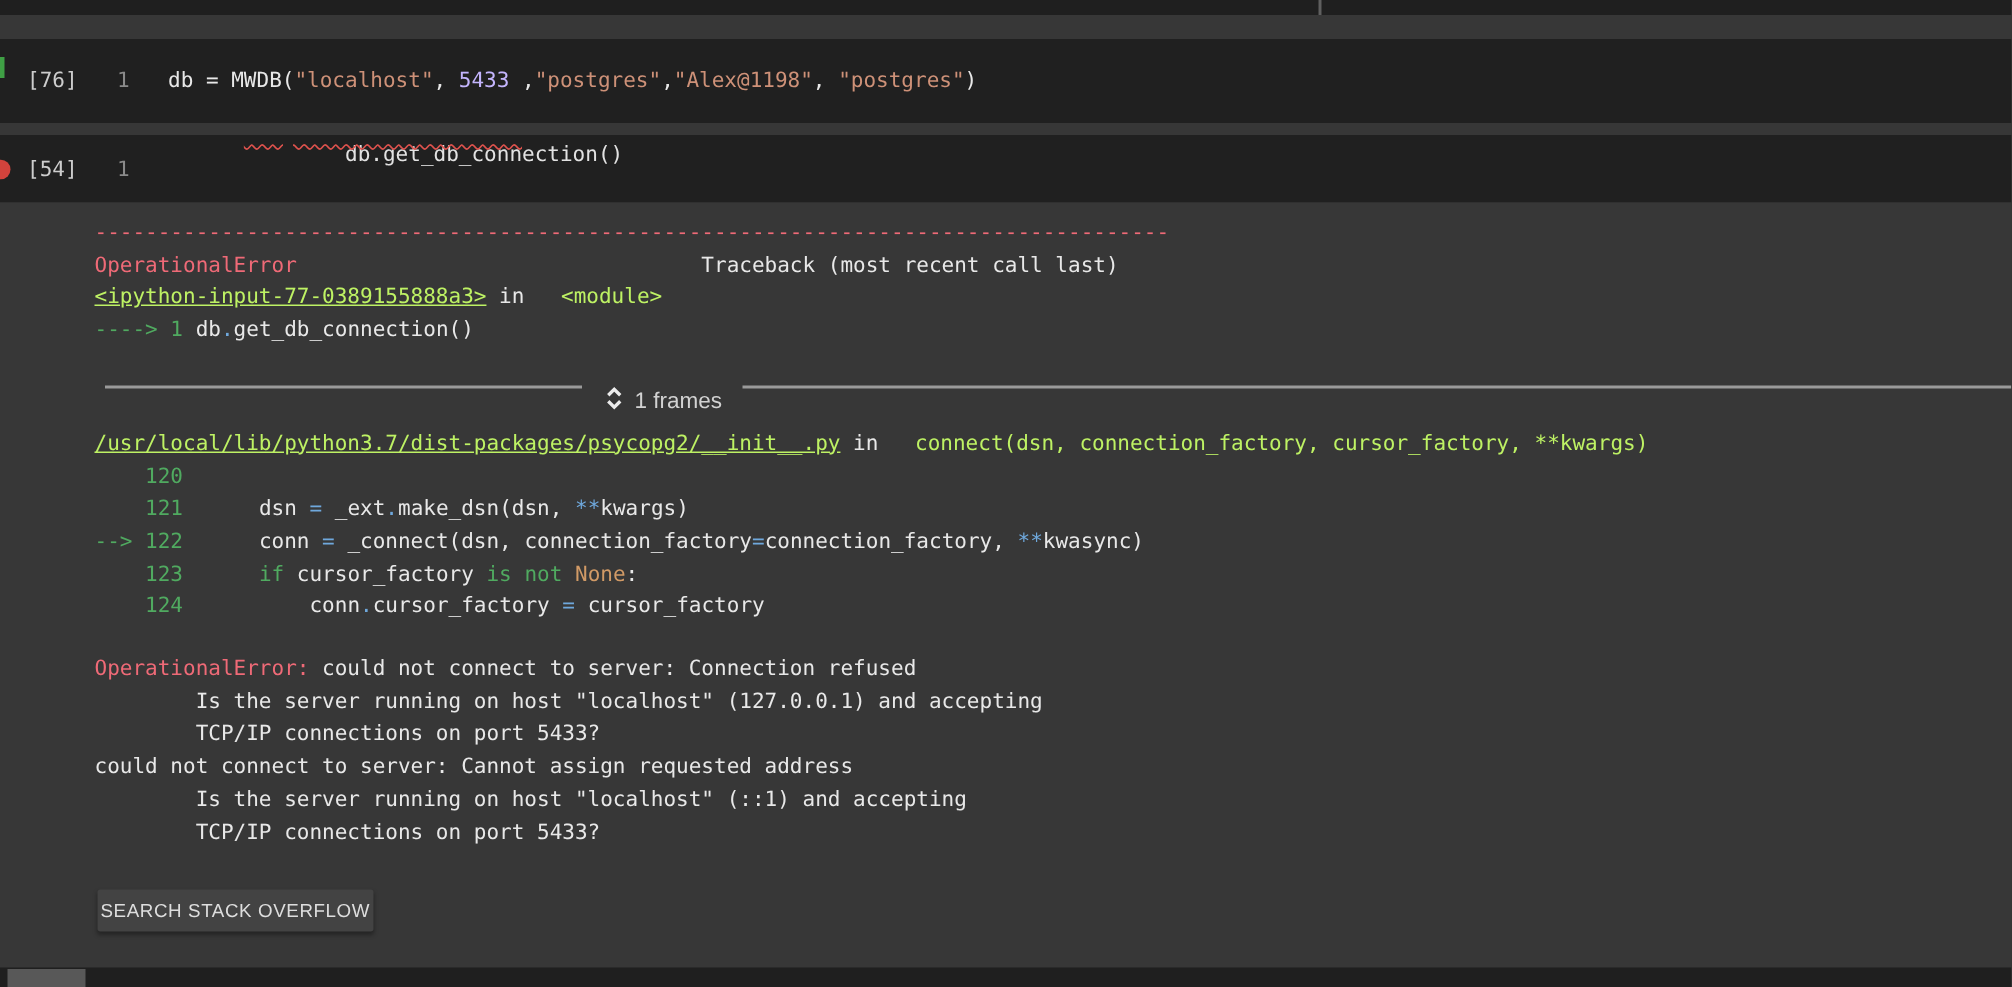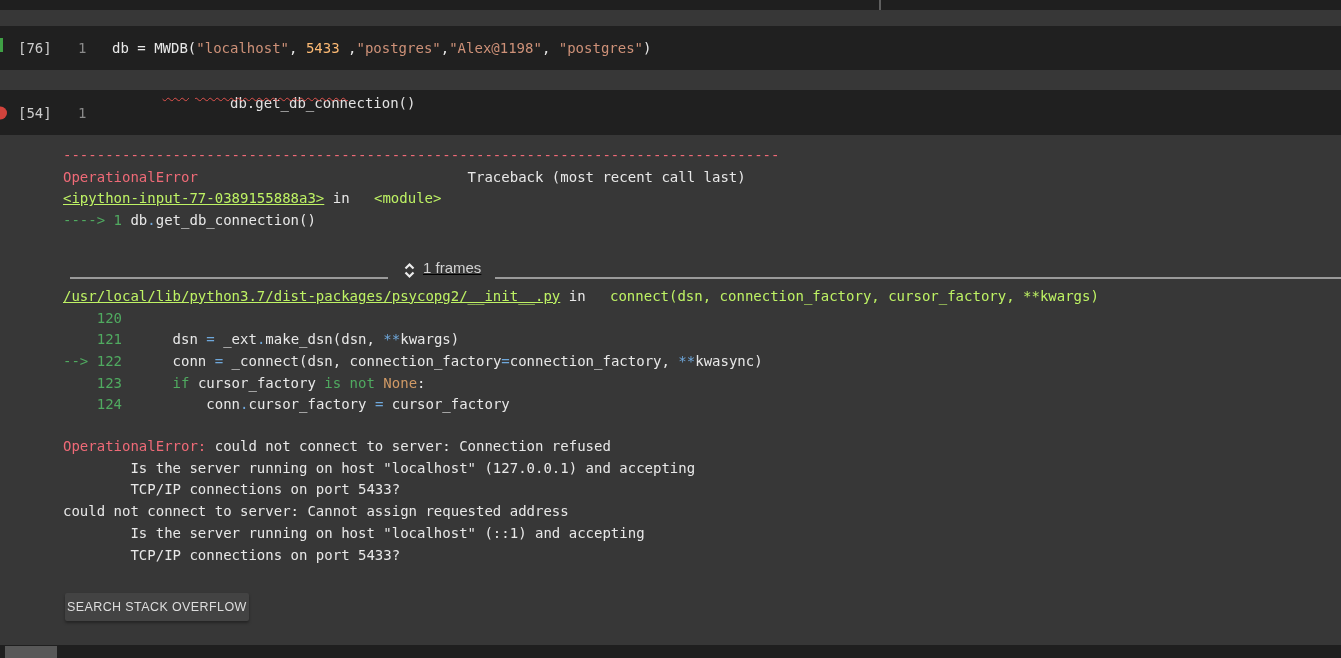--- a/index.html
+++ b/index.html
@@ -3,21 +3,21 @@
 <meta charset="utf-8">
 <style>
   * { margin:0; padding:0; box-sizing:border-box; }
   html,body { width:1341px; height:658px; overflow:hidden; }
   body { background:#373737; font-family:"DejaVu Sans Mono", monospace; position:relative; }
 
   .top-strip { position:absolute; top:0; left:0; right:0; height:10px; background:#1f1f1f; }
   .top-caret { position:absolute; left:879px; top:0; width:2px; height:10px; background:#5f5f5f; }
 
   .code-cell { position:absolute; left:0; right:0; background:#202020; }
-  .cell-76 { top:26px; height:44px; }
+  .cell-76 { top:26px; height:56px; }
   .cell-77 { top:90px; height:45px; }
   .cell-inner { position:relative; height:100%; }
   .exec-label { position:absolute; left:18px; top:50%; transform:translateY(-50%);
                 color:#cdcdcd; font-size:14px; }
   .line-number { position:absolute; left:78px; top:50%; transform:translateY(-50%);
                  color:#8a8a8a; font-size:14px; }
   .cell-code { position:absolute; left:112px; top:50%; transform:translateY(-50%);
                font-size:14px; white-space:pre; }
   .status-green { position:absolute; left:0; top:12px; width:3px; height:14px; background:#3fa045; }
   .error-dot { position:absolute; left:-6px; top:50%; transform:translateY(-50%);
@@ -35,24 +35,24 @@
   .tb-block { white-space:pre; }
   .tb-line { white-space:pre; }
 
   .seg-w  { color:#e8e8e8; }
   .seg-r  { color:#ef6a77; }
   .seg-g  { color:#50aa60; }
   .seg-b  { color:#bef264;margin-left:16px; }
   .seg-l  { color:#bef264; text-decoration:underline; cursor:pointer; }
   .seg-op { color:#6fa8dc; }
   .seg-s  { color:#ce9178; }
-  .seg-n  { color:#fdba74; }
+  .seg-n  { color:#c4b5fd; }
   .seg-nn { color:#d19a66; }
 
-  .frames-divider { display:flex; align-items:flex-end; margin:25px 0 7px 7px; height:22px;text-decoration:underline; }
+  .frames-divider { display:flex; align-items:flex-start; margin:25px 0 7px 7px; height:22px; }
   .fd-line { height:2px; background:#9a9a9a; }
   .fd-line.left { width:318px; }
   .fd-line.right { flex:1; }
   .fd-icon { margin:0 6px 0 14px; display:flex; align-items:center; cursor:pointer; }
   .fd-label { font-family:"Liberation Sans", sans-serif; font-size:15px; color:#d2d2d2;
               margin-right:14px; white-space:nowrap; }
 
   .so-button { margin:27px 0 0 2px; display:inline-block; background:#434343; color:#dedede;
                border:none; border-radius:2px; padding:7px 2px;
                font-family:"Liberation Sans", sans-serif; font-size:12.5px; letter-spacing:0.4px;

